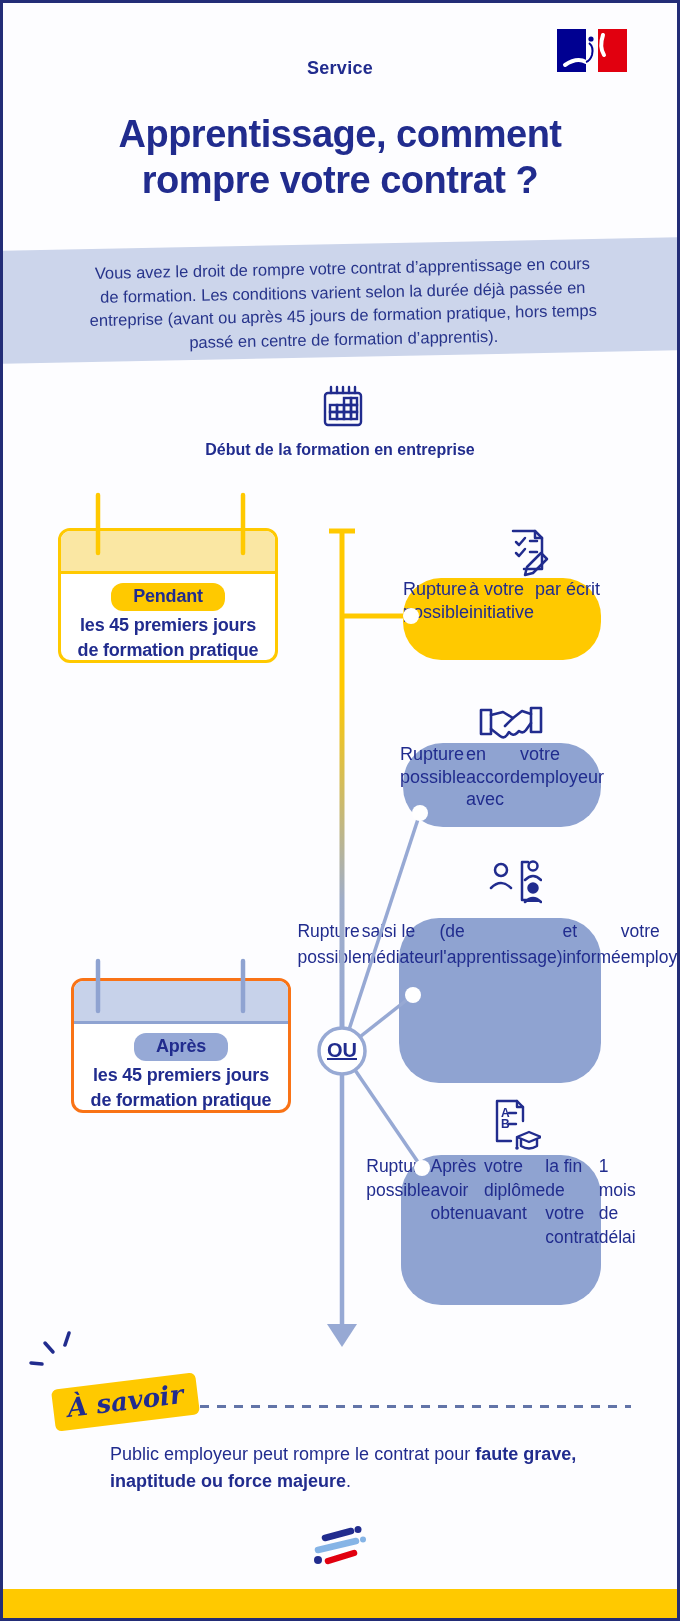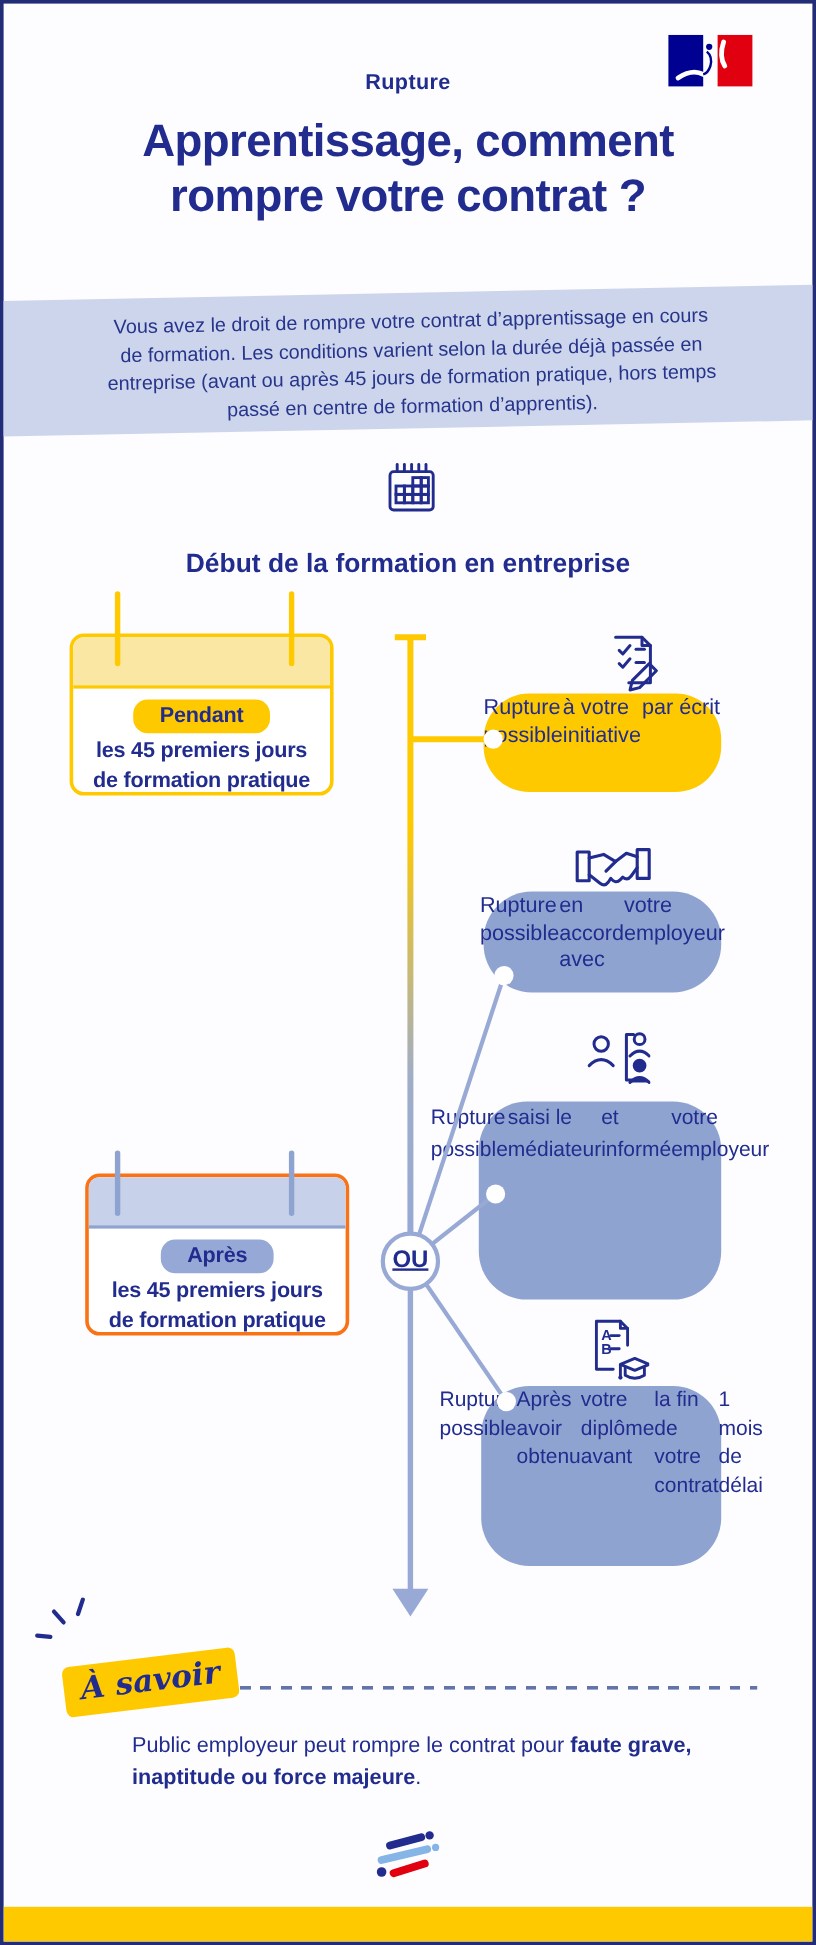--- a/index.html
+++ b/index.html
@@ -5,29 +5,29 @@
   html,body{margin:0;padding:0;background:#e9e9ef;}
   .page{
     position:relative;width:680px;height:1621px;margin:0 auto;
     background:#fdfdff;border:3px solid #232d77;box-sizing:border-box;
     font-family:"Liberation Sans",sans-serif;color:#212c8e;overflow:hidden;
   }
   .abs{position:absolute;}
   .center{text-align:center;width:100%;}
 
   .ministry{top:55px;font-size:18px;font-weight:bold;letter-spacing:.3px;}
-  .title{top:92px;font-size:38px;line-height:46px;font-weight:bold;letter-spacing:-.5px;}
+  .title{top:108px;font-size:38px;line-height:46px;font-weight:bold;letter-spacing:-.5px;}
 
   .band{
     top:241px;left:-10px;width:700px;height:113px;background:#ccd5eb;
     transform:rotate(-1.15deg);
   }
   .band-text{padding-top:13px;font-size:16.5px;line-height:23.5px;color:#27348b;text-align:center;}
 
-  .section-heading{top:438px;font-size:22px;font-weight:bold;margin-top:16px;}
+  .section-heading{top:438px;font-size:16px;font-weight:bold;}
 
   .card{
     box-sizing:border-box;width:220px;height:135px;background:#fff;
     border-radius:12px;text-align:center;z-index:1;
   }
   .card .hdr{height:40px;border-radius:9px 9px 0 0;}
   .card-yellow{left:55px;top:525px;border:3px solid #ffc900;}
   .card-yellow .hdr{background:#fae7a3;border-bottom:3px solid #ffc900;}
   .card-blue{left:68px;top:975px;border:3px solid #f97316;}
   .card-blue .hdr{background:#c7d2ea;border-bottom:3px solid #8fa3d1;}
@@ -76,21 +76,21 @@
 
   <svg class="abs icon" style="left:553px;top:26px" width="72" height="44" viewBox="0 0 72 44">
     <rect x="1" y="0" width="29" height="43" fill="#000091"></rect>
     <rect x="42" y="0" width="29" height="43" fill="#e1000f"></rect>
     <path d="M9,36 q12,-8 21,-3" stroke="#fff" stroke-width="4" fill="none" stroke-linecap="round"></path>
     <path d="M47,6 q-4,12 1,20" stroke="#fff" stroke-width="4" fill="none" stroke-linecap="round"></path>
     <path d="M33,14 q5,4 3,12 q-2,6 -6,7" stroke="#000091" stroke-width="2" fill="none"></path>
     <circle cx="35" cy="10" r="2.6" fill="#000091"></circle>
   </svg>
 
-  <div class="abs center ministry">Rupture</div>
+  <div class="abs center ministry">Service</div>
 
   <div class="abs center title">
     <div>Apprentissage, comment</div>
     <div>rompre votre contrat ?</div>
   </div>
 
   <div class="abs band">
     <div class="band-text">
       <div>Vous avez le droit de rompre votre contrat d’apprentissage en cours</div>
       <div>de formation. Les conditions varient selon la durée déjà passée en</div>
@@ -146,20 +146,21 @@
     <div>par écrit</div>
   </div>
   <div class="abs bubble b-blue" id="bubble2">
     <div>Rupture possible</div>
     <div>en accord avec</div>
     <div>votre employeur</div>
   </div>
   <div class="abs bubble b-blue" id="bubble3">
     <div>Rupture possible</div>
     <div>saisi le médiateur</div>
+    <div>(de l'apprentissage)</div>
     <div>et informé</div>
     <div>votre employeur</div>
   </div>
   <div class="abs bubble b-blue" id="bubble4">
     <div>Rupture possible</div>
     <div>Après avoir obtenu</div>
     <div>votre diplôme avant</div>
     <div>la fin de votre contrat</div>
     <div>1 mois de délai</div>
   </div>

